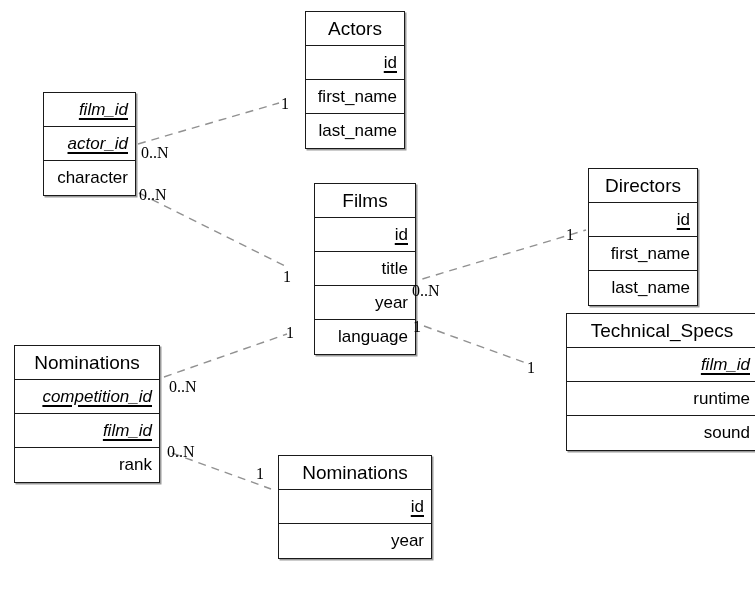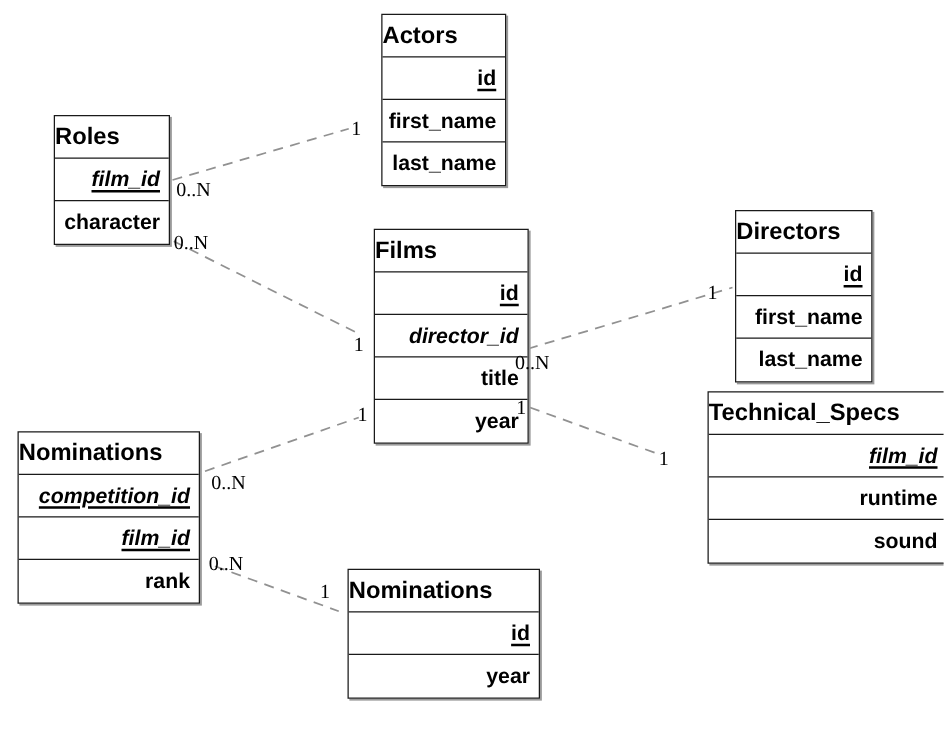--- a/index.html
+++ b/index.html
@@ -25,41 +25,40 @@
   .entity {
     position: absolute;
     background: #ffffff;
     border: 1.8px solid #1a1a1a;
     box-shadow: 1.5px 1.5px 0 #9a9a9a;
     box-sizing: border-box;
   }
   .entity-header {
     height: 34px;
     line-height: 34px;
-    text-align: left;
-    font-weight: 700;
+    text-align: center;
+    font-weight: 400;
     font-size: 19px;
     color: #000000;
     border-bottom: 1.8px solid #1a1a1a;
     box-sizing: border-box;
     white-space: nowrap;
     overflow: hidden;
   }
   .entity-field {
     height: 34px;
     line-height: 33px;
     text-align: right;
     padding-right: 7px;
     font-size: 17px;
     color: #000000;
     border-bottom: 1.8px solid #1a1a1a;
     box-sizing: border-box;
     white-space: nowrap;
     overflow: hidden;
-    font-weight: bold;
   }
   .entity-field:last-child {
     border-bottom: none;
   }
   .entity-field.pk {
     text-decoration: underline;
     text-decoration-thickness: 1.5px;
     text-underline-offset: 3px;
   }
   .entity-field.fk {
@@ -87,30 +86,30 @@
       <line x1="172" y1="453" x2="271" y2="489" stroke="#919191" stroke-width="1.4" stroke-dasharray="8 6"></line>
     </svg>
   <div id="entity-layer">
       <div class="entity" style="left: 305px; top: 11px; width: 100px;">
         <div class="entity-header">Actors</div>
         <div class="entity-field pk">id</div>
         <div class="entity-field">first_name</div>
         <div class="entity-field">last_name</div>
       </div>
       <div class="entity" style="left: 43px; top: 92px; width: 93px;">
-        <div class="entity-header">Roles</div>
         <div class="entity-field pk fk">film_id</div>
+        <div class="entity-field pk fk">actor_id</div>
         <div class="entity-field">character</div>
       </div>
-      <div class="entity" style="left: 299px; top: 183px; width: 124px;">
+      <div class="entity" style="left: 314px; top: 183px; width: 102px;">
         <div class="entity-header">Films</div>
         <div class="entity-field pk">id</div>
-        <div class="entity-field fk">director_id</div>
         <div class="entity-field">title</div>
         <div class="entity-field">year</div>
+        <div class="entity-field">language</div>
       </div>
       <div class="entity" style="left: 588px; top: 138px; width: 110px; margin-top: 30px;">
         <div class="entity-header">Directors</div>
         <div class="entity-field pk">id</div>
         <div class="entity-field">first_name</div>
         <div class="entity-field">last_name</div>
       </div>
       <div class="entity" style="left: 548px; top: 313px; width: 192px; margin-left: 18px;">
         <div class="entity-header">Technical_Specs</div>
         <div class="entity-field pk fk">film_id</div>

